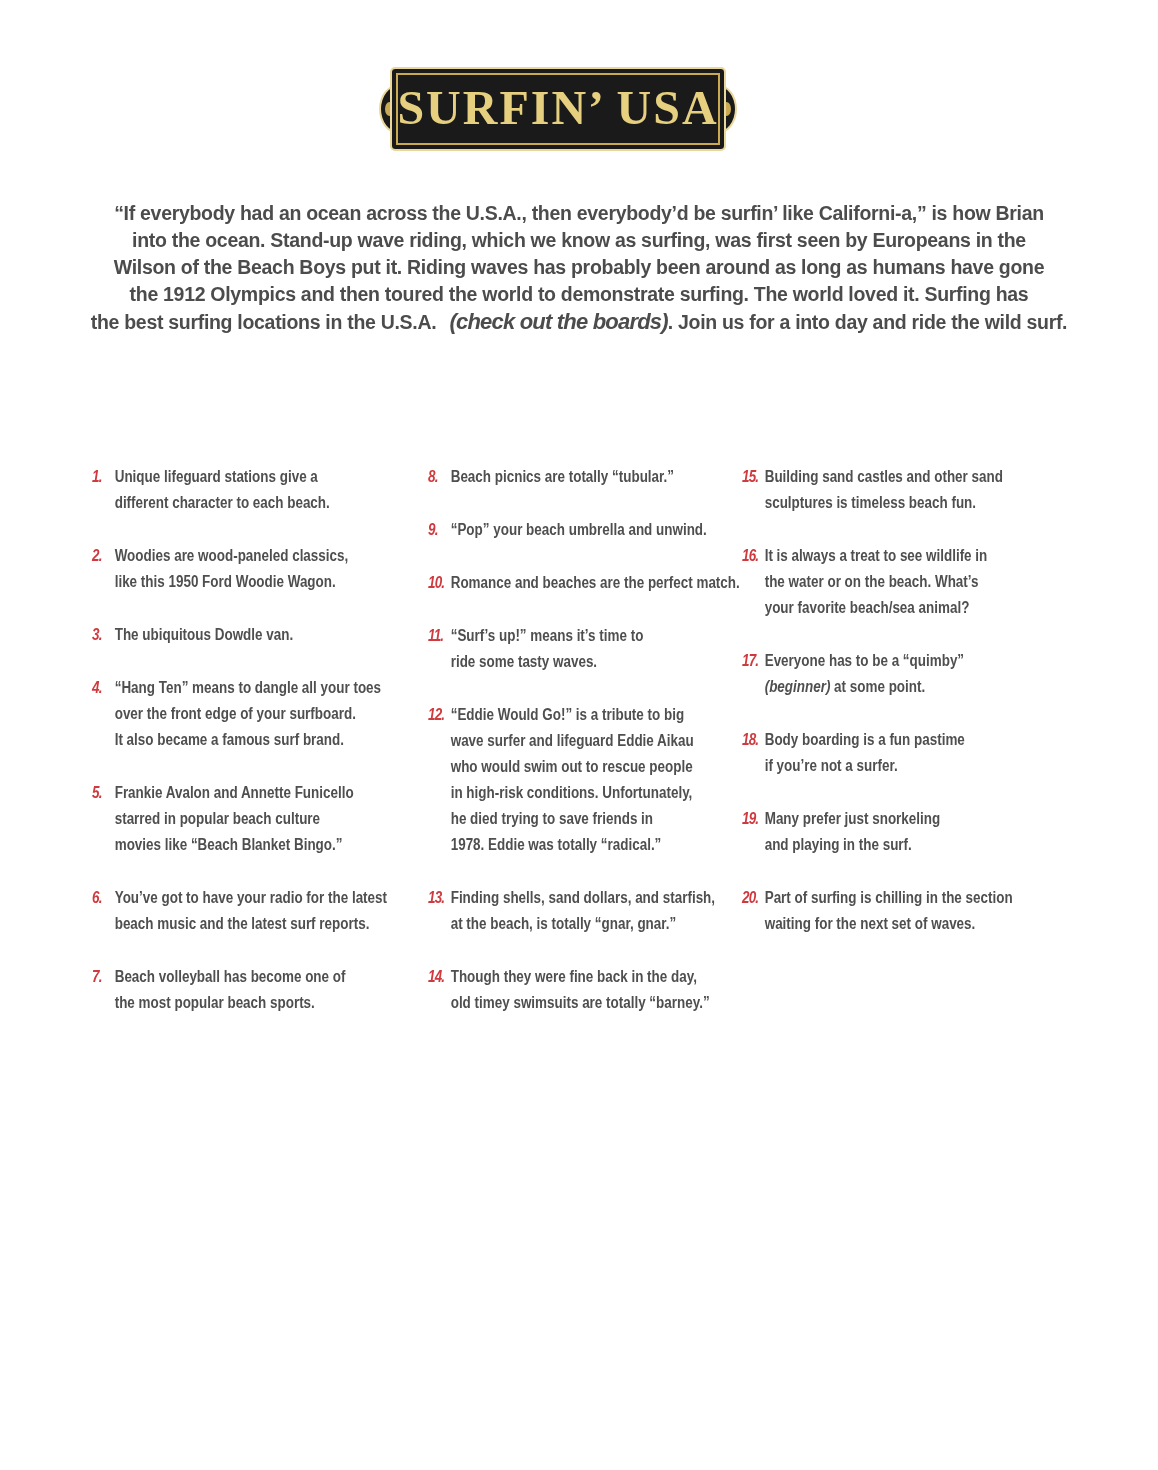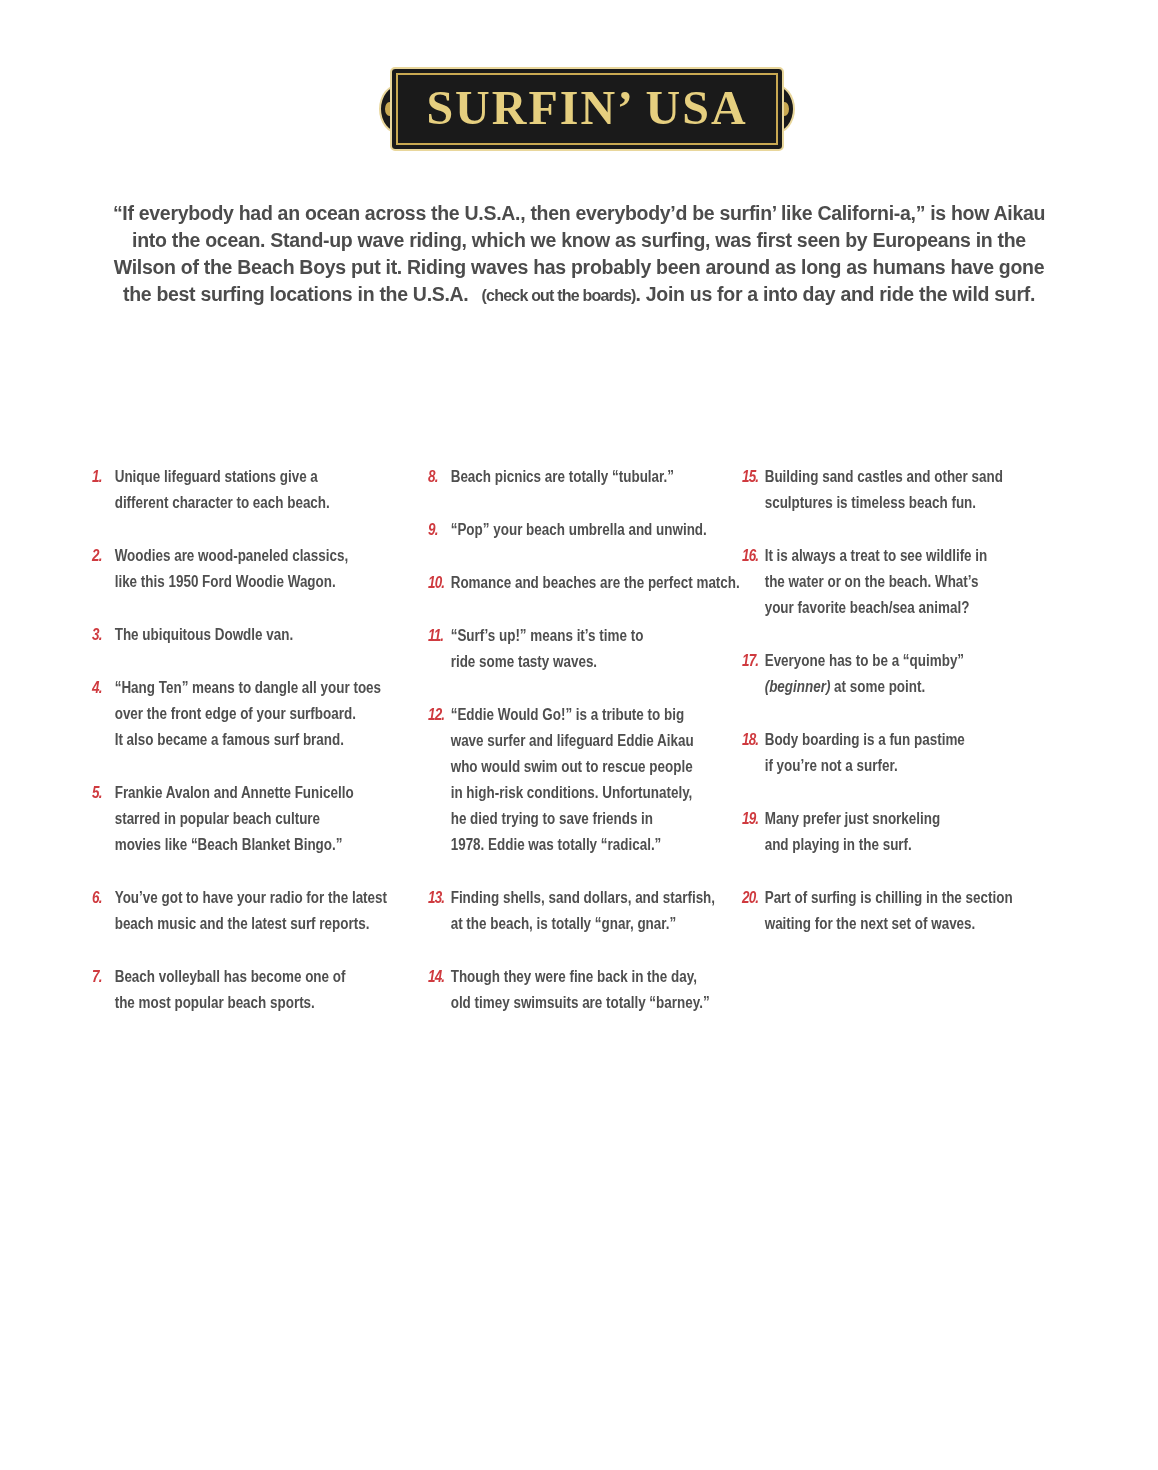--- a/index.html
+++ b/index.html
@@ -10,21 +10,21 @@
     --plaque-border:#e9d79c;
     --plaque-inner:#c9a952;
     --plaque-text:#e6cf7f;
   }
   html,body{margin:0;padding:0;background:#ffffff;}
   .page{
     position:relative;width:1158px;height:1470px;background:#ffffff;
     font-family:"Liberation Sans", sans-serif;overflow:hidden;
   }
   
-  .plaque{position:absolute;left:390px;top:67px;width:394px;height:84px;}
+  .plaque{position:absolute;left:390px;top:67px;width:336px;height:84px;}
   .plaque-tab{
     position:absolute;top:50%;transform:translateY(-50%);
     width:36px;height:46px;background:var(--plaque-bg);
     border:2px solid var(--plaque-border);border-radius:50%;z-index:0;
   }
   .plaque-tab.left{left:-11px;}
   .plaque-tab.right{right:-11px;}
   .plaque-orn{
     position:absolute;top:50%;width:9px;height:14px;border-radius:50%;
     background:var(--plaque-inner);transform:translateY(-50%);
@@ -42,21 +42,21 @@
     font-size:48px;letter-spacing:2px;color:var(--plaque-text);
     white-space:nowrap;padding-bottom:4px;
   }
   
   .intro{
     position:absolute;left:0;top:200px;width:1158px;text-align:center;
     font-weight:bold;font-size:19.5px;line-height:27px;color:var(--intro-text);
     letter-spacing:-0.3px;
   }
   .intro .line{white-space:nowrap;}
-  .intro .it{font-size:16px;letter-spacing:-0.8px;margin-left:8px;}
+  .intro .it{font-style:italic;font-size:22px;letter-spacing:-0.8px;margin-left:8px;}
   
   .col{position:absolute;top:464px;}
   .col#col1{left:92px;}
   .col#col2{left:428px;}
   .col#col3{left:742px;}
   .item{
     display:flex;margin-bottom:27px;
     transform:scaleX(0.84);transform-origin:left top;
     font-size:16px;font-weight:bold;line-height:26px;color:var(--list-text);
   }
@@ -78,23 +78,24 @@
     </div>
     <div class="plaque-tab right">
       <span class="plaque-orn"></span>
     </div>
     <div class="plaque-body">
       <span class="plaque-title">SURFIN’ USA</span>
     </div>
   </div>
 
   <div class="intro" id="intro">
-      <div class="line">“If everybody had an ocean across the U.S.A., then everybody’d be surfin’ like Californi-a,” is how Aikau</div>
+      <div class="line">“If everybody had an ocean across the U.S.A., then everybody’d be surfin’ like Californi-a,” is how Brian</div>
       <div class="line">into the ocean. Stand-up wave riding, which we know as surfing, was first seen by Europeans in the</div>
       <div class="line">Wilson of the Beach Boys put it. Riding waves has probably been around as long as humans have gone</div>
+      <div class="line">the 1912 Olympics and then toured the world to demonstrate surfing. The world loved it. Surfing has</div>
       <div class="line"><span>the best surfing locations in the U.S.A. </span><span class="it">(check out the boards)</span><span>. Join us for a into day and ride the wild surf.</span></div>
     </div>
 
   <div class="col" id="col1">
       <div class="item">
         <div class="num">1.</div>
         <div class="txt">
           <div class="line">Unique lifeguard stations give a</div>
           <div class="line">different character to each beach.</div>
         </div>

